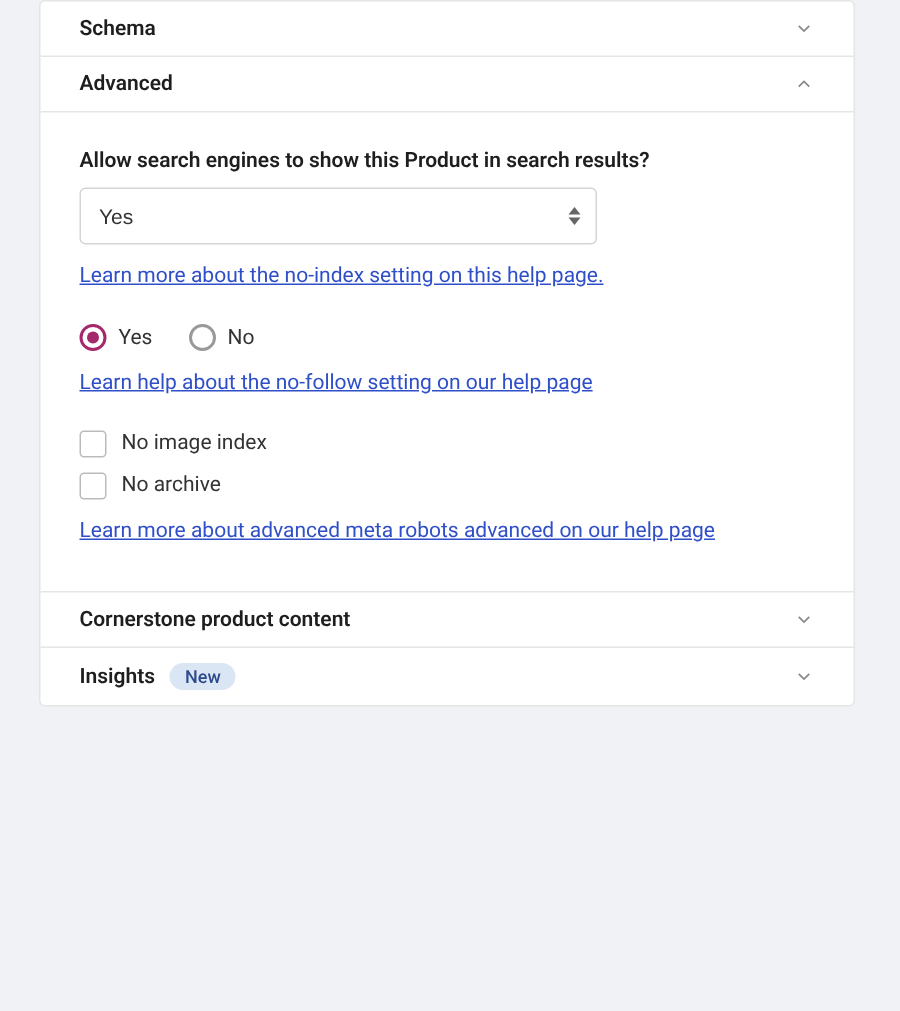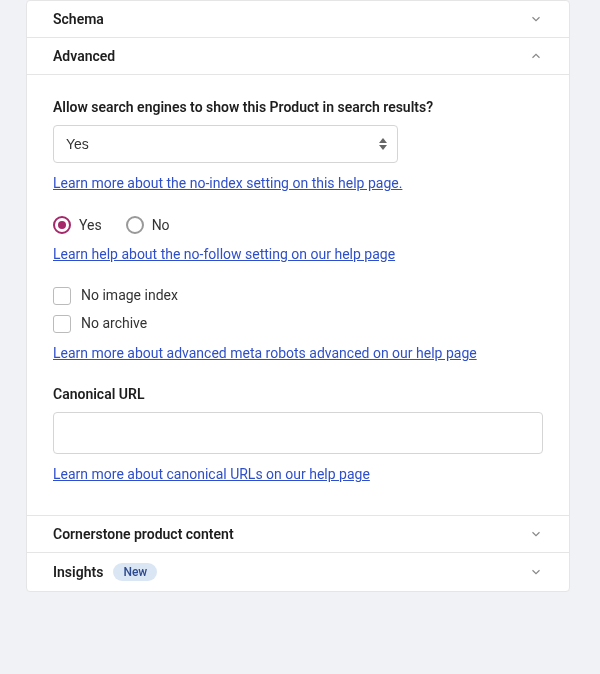--- a/index.html
+++ b/index.html
@@ -229,25 +229,20 @@
         <span class="check-box"></span>
         <span class="check-label">No image index</span>
       </div>
       <div class="check-row">
         <span class="check-box"></span>
         <span class="check-label">No archive</span>
       </div>
       <a class="help-link">Learn more about advanced meta robots advanced on our help page</a>
     </div>
 
-    <div class="form-group">
-      <label class="form-label">Canonical URL</label>
-      <input type="text" class="text-input" value="" style="">
-      <a class="help-link">Learn more about canonical URLs on our help page</a>
-    </div>
 
   </div>
 
   <div class="accordion-header">
     <span class="accordion-title">Cornerstone product content</span>
     <span class="chev">
       <svg width="14" height="14" viewBox="0 0 24 24" fill="none" stroke="currentColor" stroke-width="2">
           <polyline points="6 9 12 15 18 9"></polyline>
         </svg>
     </span>

